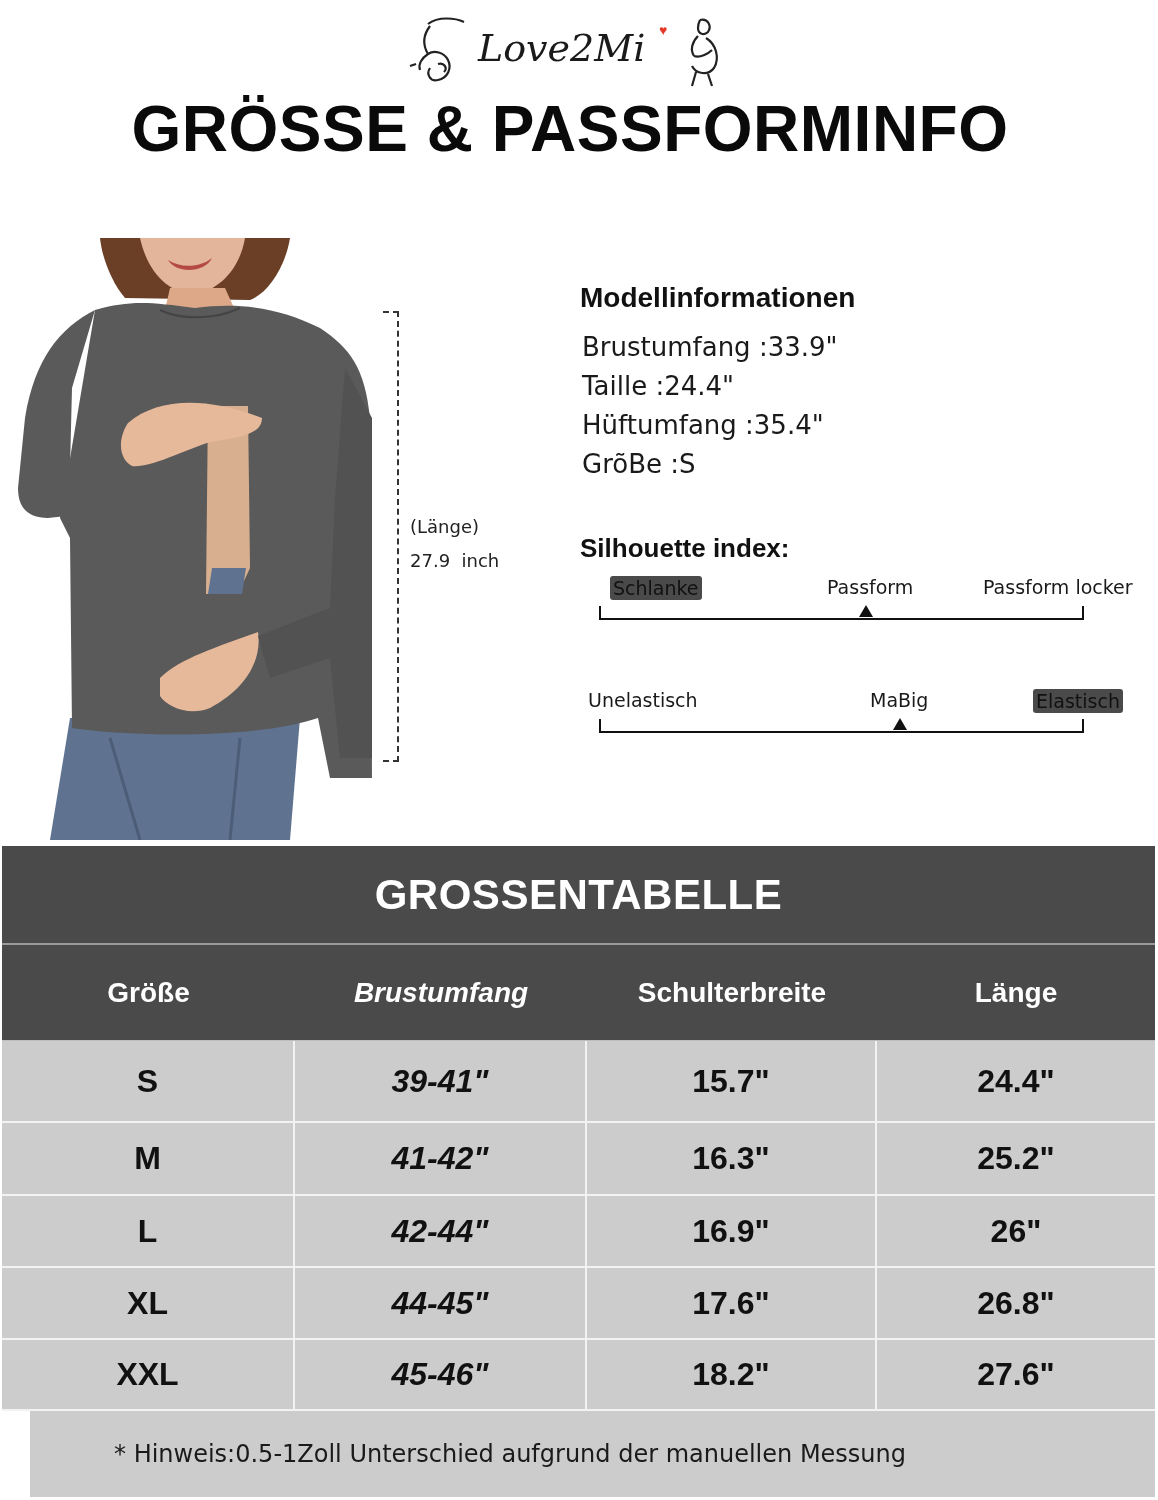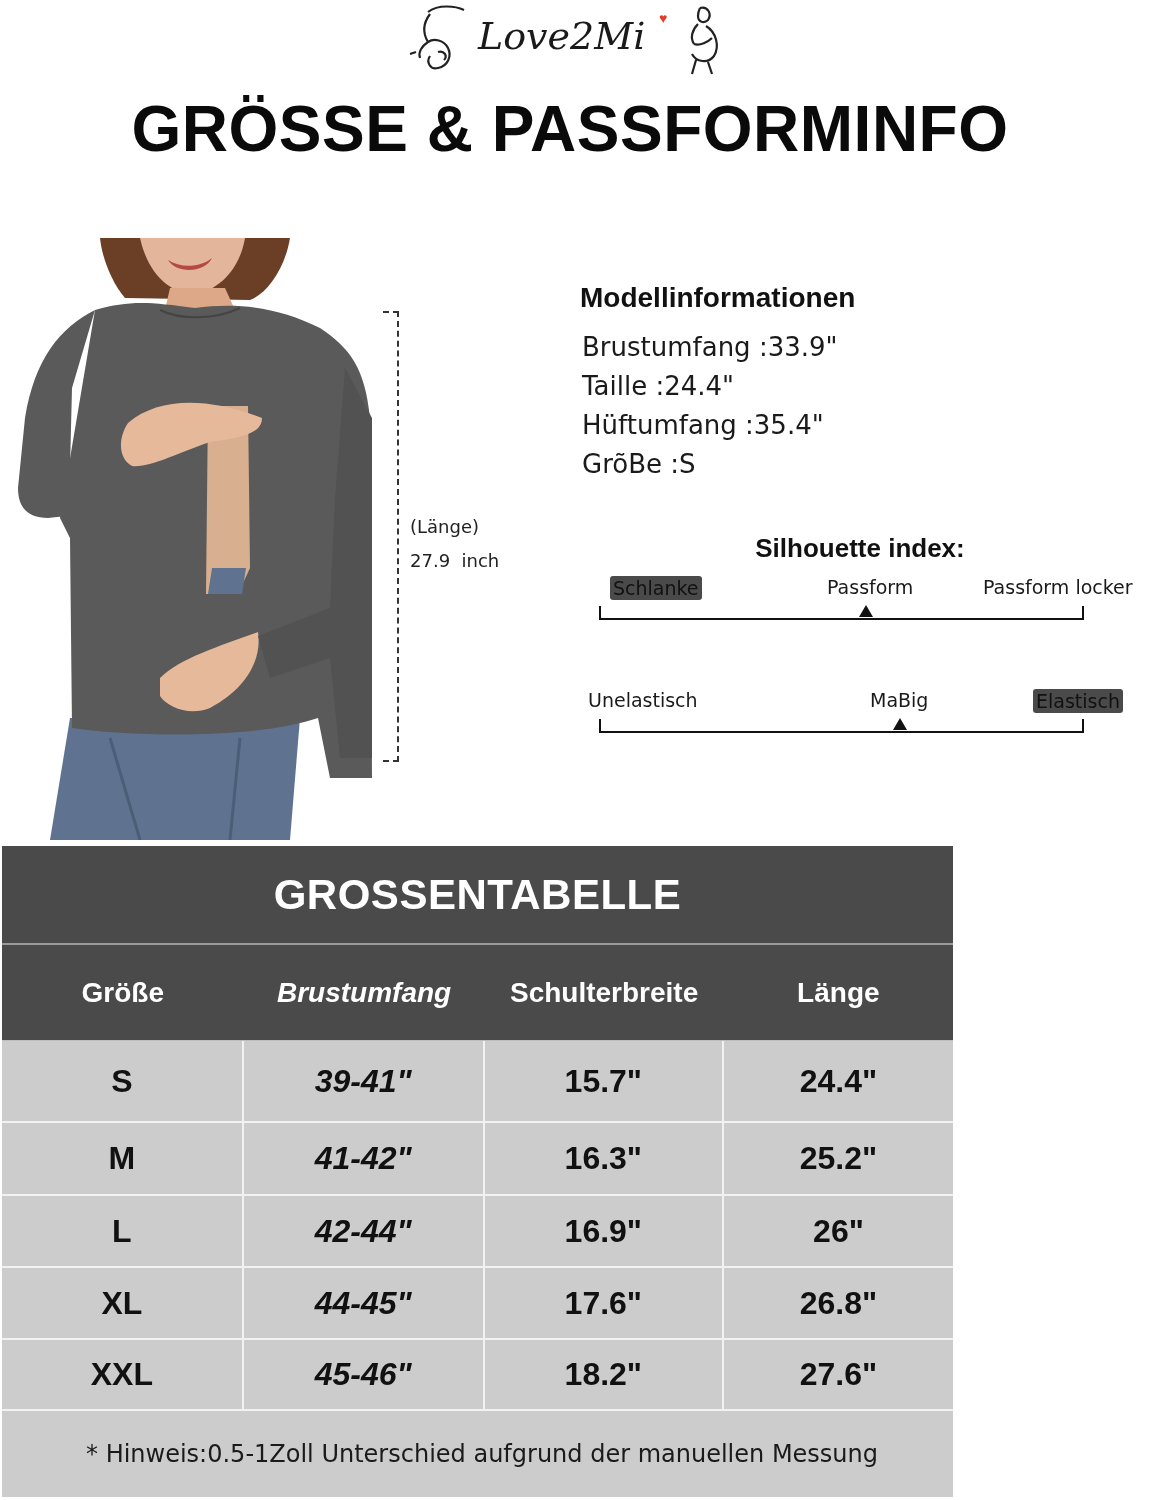--- a/index.html
+++ b/index.html
@@ -1,20 +1,20 @@
 <!DOCTYPE html>
 <html><head>
   <meta charset="utf-8">
   <style>
     * { box-sizing: border-box; margin: 0; padding: 0; }
     html, body { width: 1158px; height: 1500px; background: #ffffff; overflow: hidden; }
     body { position: relative; font-family: "Liberation Sans", sans-serif; color: #111; }
 
     
-    .logo { position: absolute; left: 408px; top: 2px; width: 320px; height: 76px; display: flex; align-items: center; text-align: center; }
+    .logo { position: absolute; left: 408px; top: 14px; width: 320px; height: 76px; display: flex; align-items: center; text-align: center; }
     .logo svg { display: block; }
     .logo-text { position: absolute; left: 70px; top: 12px; font-family: "DejaVu Serif", serif; font-style: italic; font-size: 38px; color: #1a1a1a; letter-spacing: 0px; }
     .logo-heart { position: absolute; left: 251px; top: 8px; color: #e53a2a; font-size: 14px; }
 
     .main-title { position: absolute; left: 0; width: 1140px; top: 92px; text-align: center; font-weight: bold; font-size: 64px; letter-spacing: 0.5px; color: #0a0a0a; }
 
     
     .photo { position: absolute; left: 0; top: 238px; width: 380px; height: 602px; overflow: hidden; }
 
     
@@ -23,42 +23,42 @@
     .ruler .cap-top { position: absolute; left: 0; top: 0; width: 16px; border-top: 2px dashed #333; }
     .ruler .cap-bottom { position: absolute; left: 0; bottom: 0; width: 16px; border-top: 2px dashed #333; }
     .length-label { position: absolute; left: 410px; top: 510px; font-family: "DejaVu Sans", sans-serif; font-size: 18px; color: #222; line-height: 34px; }
 
     
     .model-info { position: absolute; left: 580px; top: 270px; margin-top: 12px; }
     .section-heading { font-weight: bold; font-size: 28px; color: #111; }
     .model-list { margin-top: 14px; font-family: "DejaVu Sans", sans-serif; font-size: 26px; color: #1a1a1a; line-height: 39px; padding-left: 2px; }
 
     
-    .index-block { position: absolute; left: 580px; width: 560px; text-align: center; }
+    .index-block { position: absolute; left: 580px; width: 560px; }
     .index-block .section-heading { font-size: 26px; }
     .scale-labels { position: relative; height: 34px; margin-top: 8px; font-family: "DejaVu Sans", sans-serif; font-size: 19px; color: #1a1a1a; }
     .scale-labels span { position: absolute; top: 4px; white-space: nowrap; }
     .scale-labels .hl { background: #4b4a4b; color: #111; border-radius: 3px; padding: 1px 3px; margin-left: 18px; }
     .scale-line { position: relative; height: 14px; margin-left: 19px; width: 485px; border-bottom: 2px solid #111; border-left: 2px solid #111; border-right: 2px solid #111; }
     .scale-marker { position: absolute; bottom: 1px; width: 0; height: 0; border-left: 7px solid transparent; border-right: 7px solid transparent; border-bottom: 12px solid #111; }
 
     
-    .size-table { position: absolute; left: 2px; top: 846px; width: 951px; border-radius: 30px; }
+    .size-table { position: absolute; left: 2px; top: 846px; width: 1153px; border-radius: 30px; }
     .table-title-band { height: 99px; background: #4b4a4b; display: flex; align-items: center; justify-content: center; border-bottom: 2px solid #9a9a9a; }
     .table-title { color: #ffffff; font-weight: bold; font-size: 42px; letter-spacing: 0.5px; }
     .header-row { display: flex; height: 96px; background: #4b4a4b; border-bottom: 1px solid #bdbdbd; }
     .header-row div { display: flex; align-items: center; justify-content: center; color: #ffffff; font-weight: bold; font-size: 28px; }
     .col-0 { width: 293px; }
     .col-1 { width: 292px; font-style: italic; }
     .col-2 { width: 290px; }
     .col-3 { width: 278px; }
     .data-row { display: flex; background: #cccccc; border-bottom: 2px solid #f2f2f2; }
     .data-row div { display: flex; align-items: center; justify-content: center; font-weight: bold; font-size: 32px; color: #111; border-right: 2px solid #f2f2f2; }
     .data-row div:last-child { border-right: none; }
-    .note-band { height: 86px; background: #cccccc; display: flex; align-items: center; padding-left: 84px; font-family: "DejaVu Sans", sans-serif; font-size: 24px; color: #1a1a1a; }
+    .note-band { height: 86px; background: #cccccc; display: flex; align-items: center; padding-left: 84px; font-family: "DejaVu Sans", sans-serif; font-size: 24px; color: #1a1a1a; margin-left: 28px; }
   </style>
 </head>
 <body>
 
 <div class="logo">
   <svg width="66" height="76" viewBox="0 0 66 76" style="position:absolute;left:0;top:0">
     <path d="M20 10 C30 2, 48 4, 56 8 M22 12 C16 20, 14 30, 20 40 C14 44, 10 50, 12 56 M20 40 C26 36, 36 38, 40 46 C44 54, 40 64, 30 66 C22 68, 18 60, 22 54 M30 50 C36 48, 40 54, 36 58 M8 50 L2 52" fill="none" stroke="#222" stroke-width="2.2"></path>
   </svg>
   <span class="logo-text">Love2Mi</span>
   <span class="logo-heart">♥</span>

